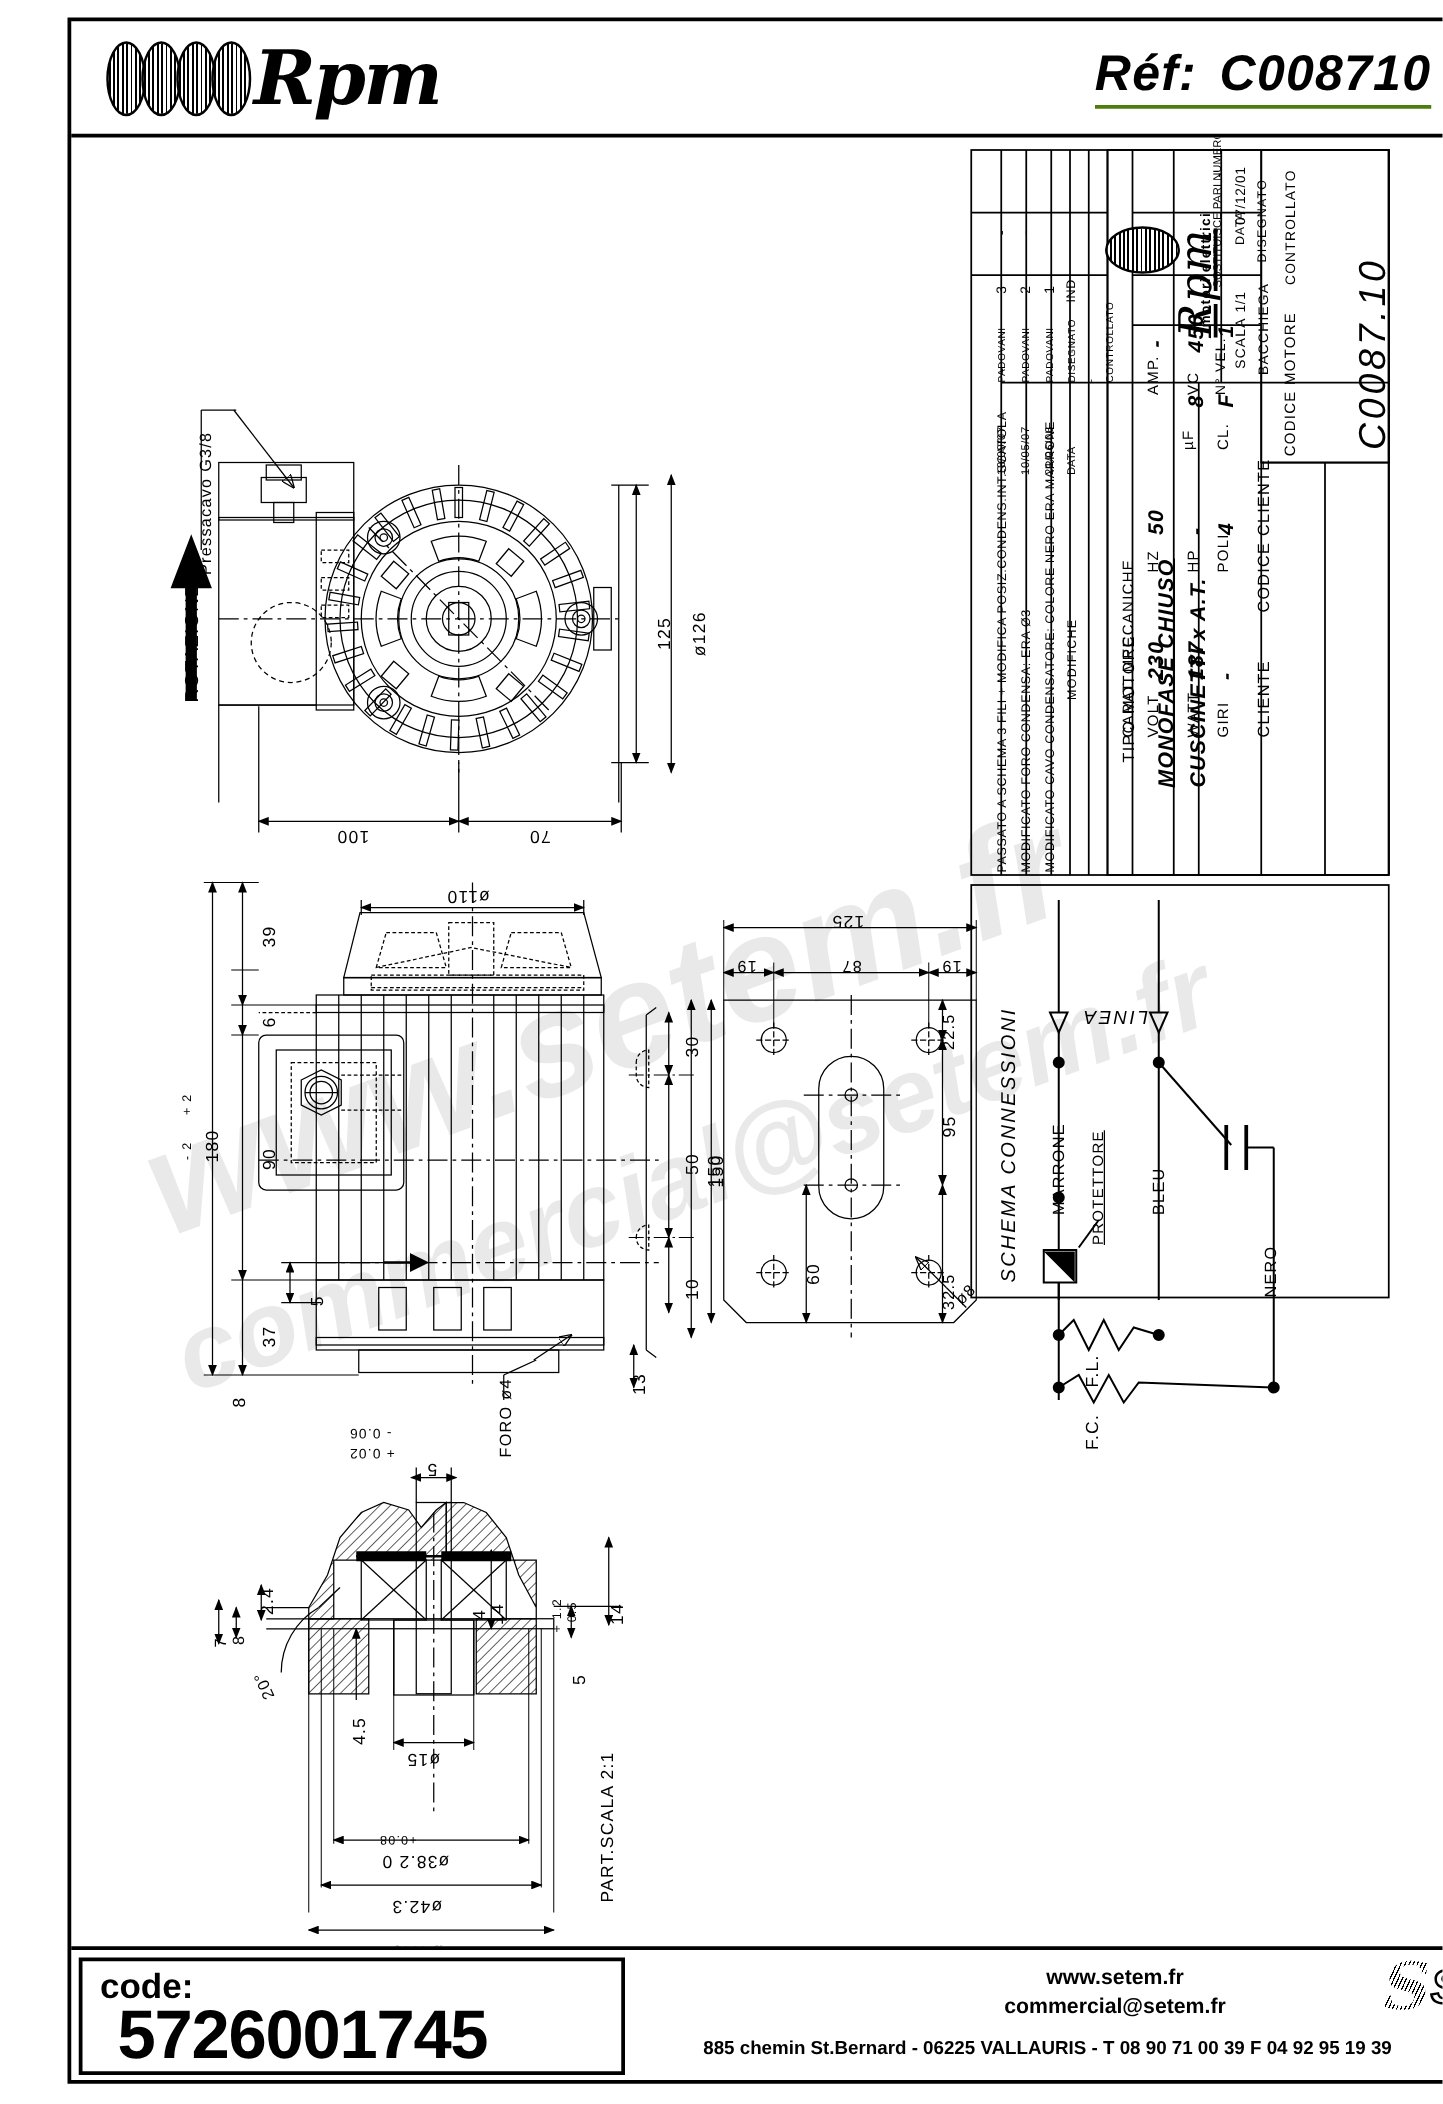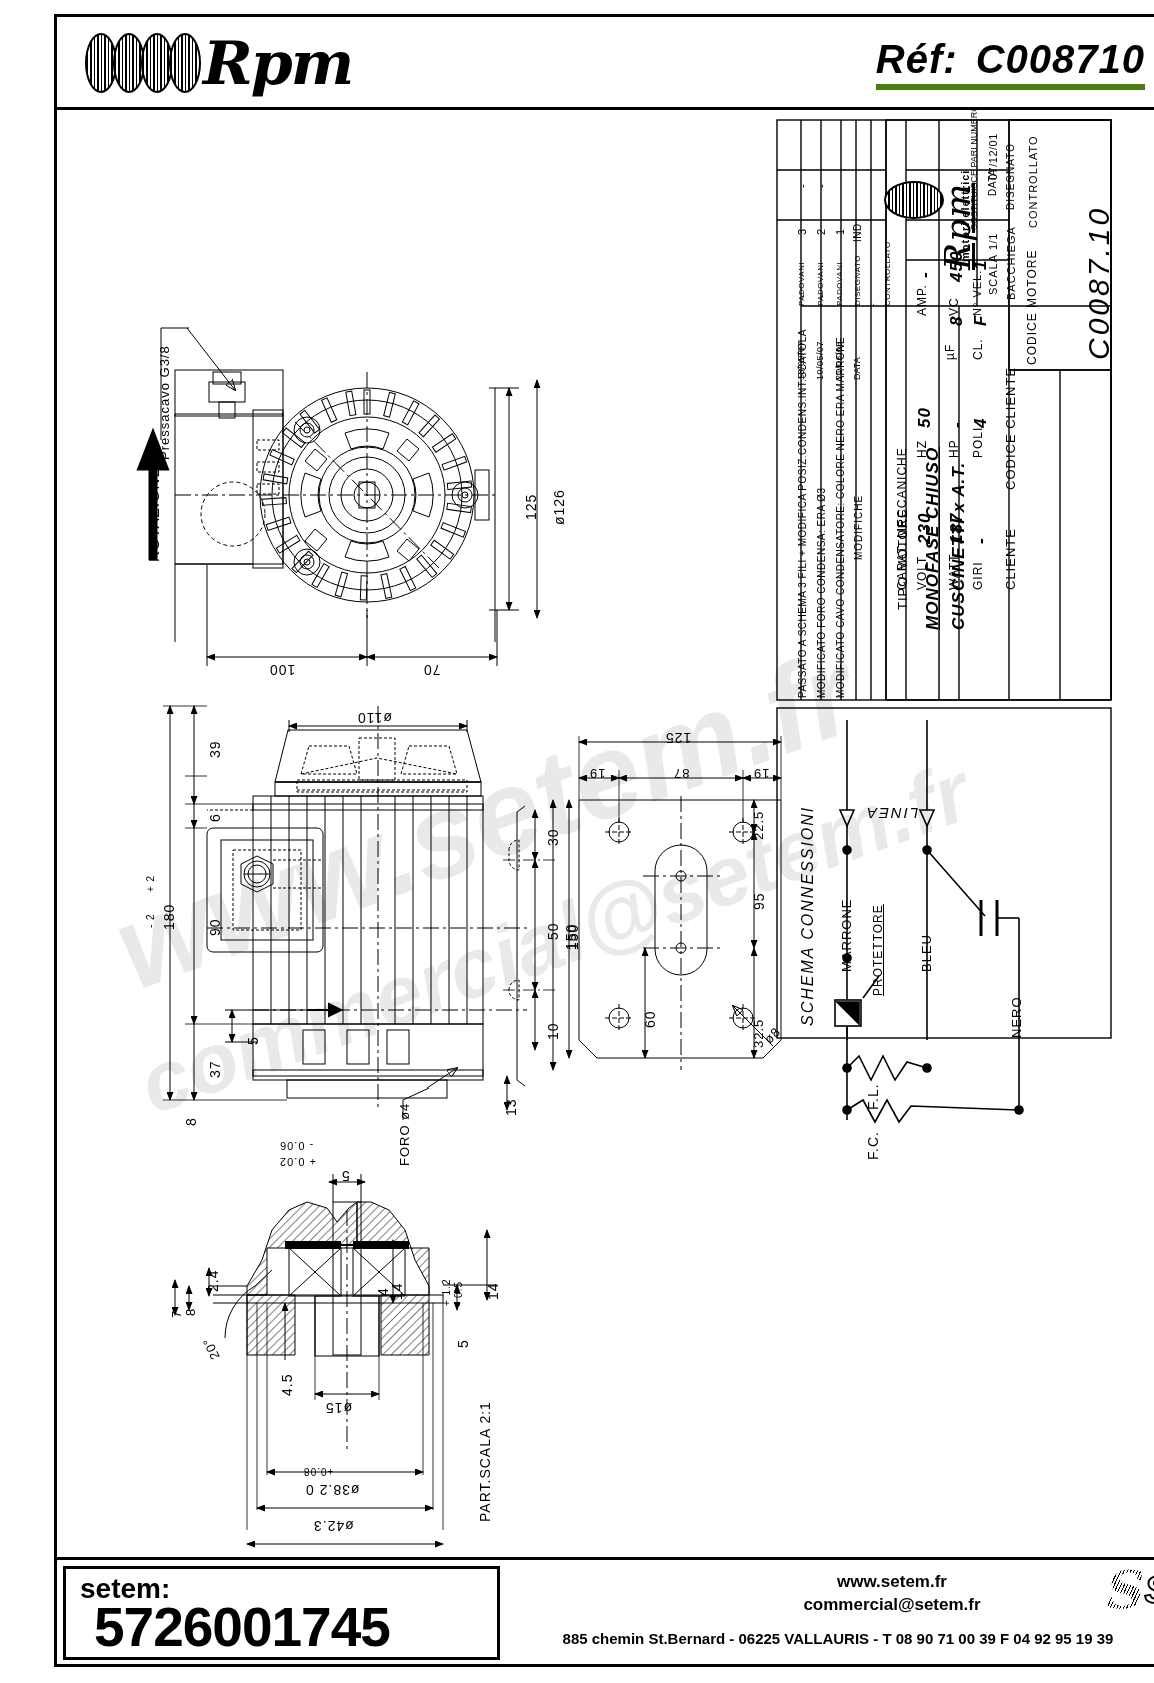--- a/index.html
+++ b/index.html
@@ -8,21 +8,21 @@
   .sheet{position:absolute;left:14px;top:14px;width:1124px;height:1653px;border:3px solid #000;box-sizing:border-box;margin-left:40px;}
 
   
   .hdr{position:absolute;left:0;top:0;width:100%;height:93px;border-bottom:3px solid #000;box-sizing:border-box;}
   .rpm-logo{position:absolute;left:28px;top:16px;display:flex;align-items:center;}
   .coils{display:flex;align-items:center;margin-right:6px;}
   .coil{width:28px;height:56px;border:2px solid #000;border-radius:50%/50%;background:
      repeating-linear-gradient(90deg,#000 0 1.5px,#fff 1.5px 3.5px);
      margin-right:-4px;}
   .rpm-word{font-family:"DejaVu Serif",serif;font-style:italic;font-weight:bold;font-size:60px;line-height:56px;letter-spacing:-2px;}
-  .ref{position:absolute;right:30px;top:20px;font-style:italic;font-weight:bold;font-size:40px;border-bottom:6px solid #4d7c0f;padding-bottom:2px;letter-spacing:1px;text-align:center;}
+  .ref{position:absolute;right:30px;top:20px;font-style:italic;font-weight:bold;font-size:40px;border-bottom:3px solid #4d7c0f;padding-bottom:2px;letter-spacing:1px;text-align:center;}
   .ref .reflab{margin-right:18px;}
 
   
   .ftr{position:absolute;left:0;bottom:0;width:100%;height:107px;border-top:3px solid #000;box-sizing:border-box;}
   .codebox{position:absolute;left:6px;top:6px;width:437px;height:94px;border:3px solid #000;box-sizing:border-box;}
   .codelbl{position:absolute;left:14px;top:4px;font-size:28px;font-weight:bold;}
   .codeval{position:absolute;left:28px;top:26px;font-size:55px;font-weight:bold;letter-spacing:-1px;}
   .ftr-right{position:absolute;left:450px;top:0;right:0;height:100%;}
   .ftr-web{position:absolute;left:220px;top:10px;width:330px;text-align:center;font-size:17px;font-weight:bold;line-height:23px;}
   .ftr-addr{position:absolute;left:1px;top:70px;width:660px;text-align:center;font-size:15px;font-weight:bold;}
@@ -678,21 +678,21 @@
     <div class="lbl r90" style="left:862px;top:862px;font-size:13px;letter-spacing:1px;">BLEU</div>
     <div class="lbl r90" style="left:952px;top:928px;font-size:13px;letter-spacing:1px;">NERO</div>
     <div class="lbl r90" style="left:814px;top:886px;font-size:12px;letter-spacing:1px;text-decoration:underline;">PROTETTORE</div>
     <div class="lbl r90" style="left:808px;top:1000px;font-size:14px;letter-spacing:1px;">F.L.</div>
     <div class="lbl r90" style="left:808px;top:1050px;font-size:14px;letter-spacing:1px;">F.C.</div>
 
   </div>
 
   <div class="ftr">
     <div class="codebox">
-      <div class="codelbl">setem:</div>
+      <div class="codelbl">code:</div>
       <div class="codeval">5726001745</div>
     </div>
     <div class="ftr-right">
       <div class="ftr-web">
         <div>www.setem.fr</div>
         <div>commercial@setem.fr</div>
       </div>
       <div class="setem-logo">
         <span class="setem-s">S</span>
         <span class="setem-word">SETEM</span>

